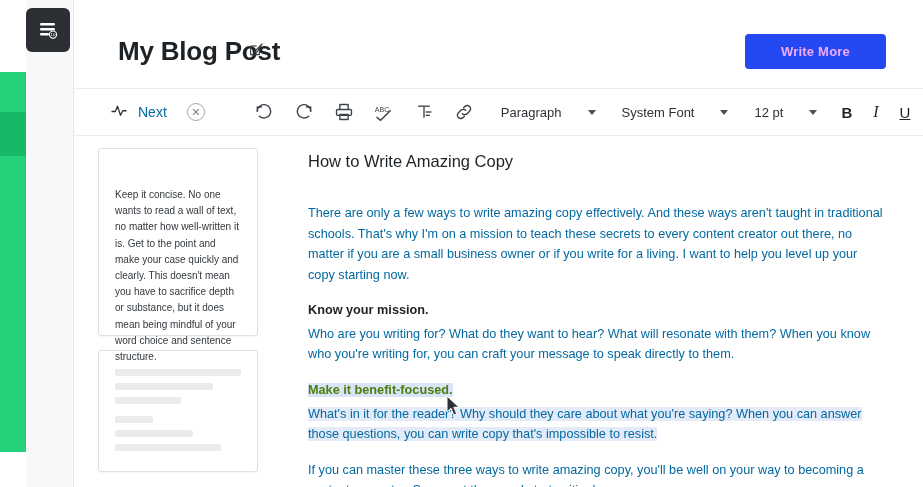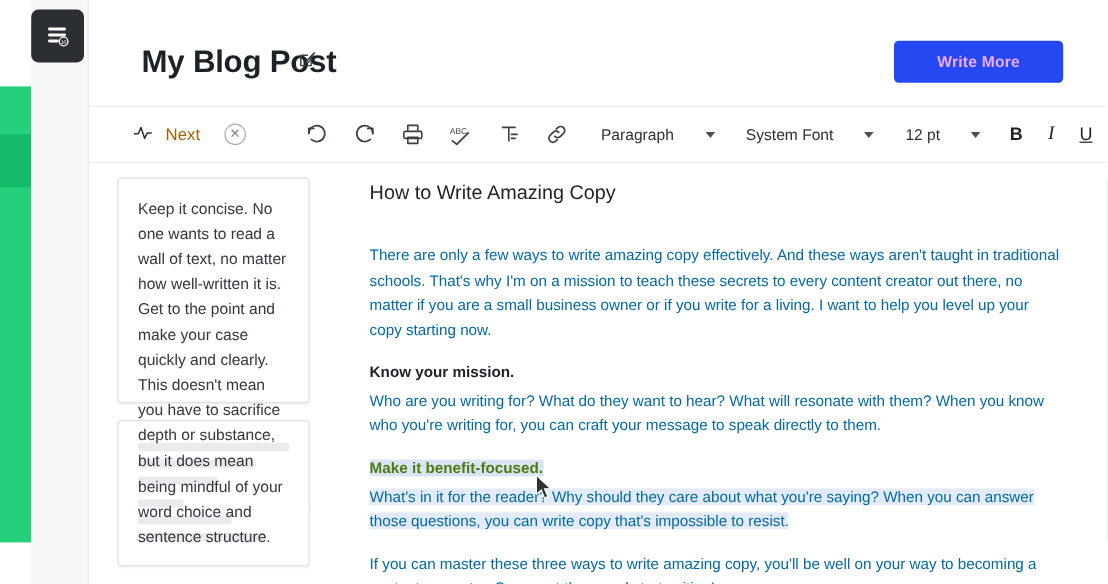--- a/index.html
+++ b/index.html
@@ -122,21 +122,21 @@
     display: flex;
     align-items: center;
   }
   .tb-next {
     display: flex; align-items: center; gap: 10px;
     margin-left: 36px;
     color: #2c3237;
   }
   .tb-next-label {
     font-size: 14px;
-    color: #a16207;
+    color: #0369a1;
   }
   .tb-close {
     margin-left: 20px;
     width: 18px; height: 18px;
     border: 1.4px solid #a8aeb4;
     border-radius: 50%;
     display: flex; align-items: center; justify-content: center;
     color: #7d838a;
     font-size: 11px;
     line-height: 1;
@@ -188,23 +188,24 @@
     width: 160px;
     background: #ffffff;
     border: 1px solid #dfe2e5;
     border-radius: 3px;
     box-shadow: 0 1px 2px rgba(0,0,0,0.05);
     padding: 14px 16px;
   }
   .thumb-card.first { height: 188px; }
   .thumb-card.second { height: 122px; margin-top: 14px; padding-top: 18px;}
   .thumb-text {
-    font-size: 13px;
+    font-size: 10px;
     line-height: 1.62;
     color: #32383d;
+    margin-top: 24px;
   }
   .sk-line {
     height: 7px;
     background: #e9ebed;
     border-radius: 2px;
     margin-bottom: 7px;
   }
 
   
   .doc {

